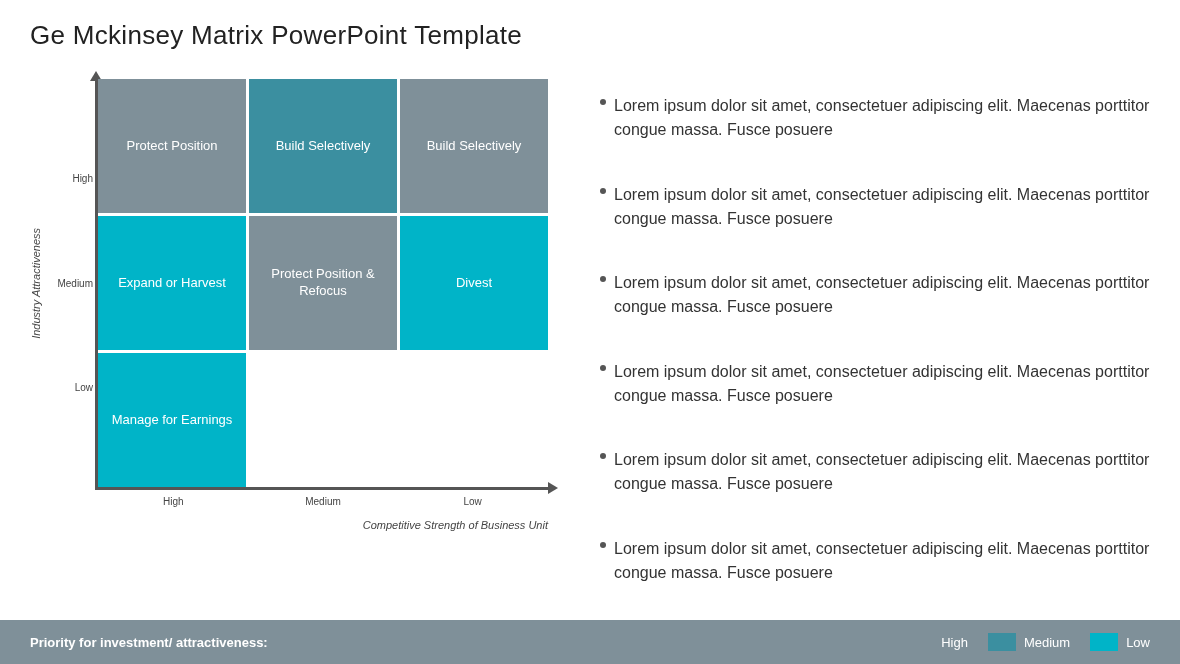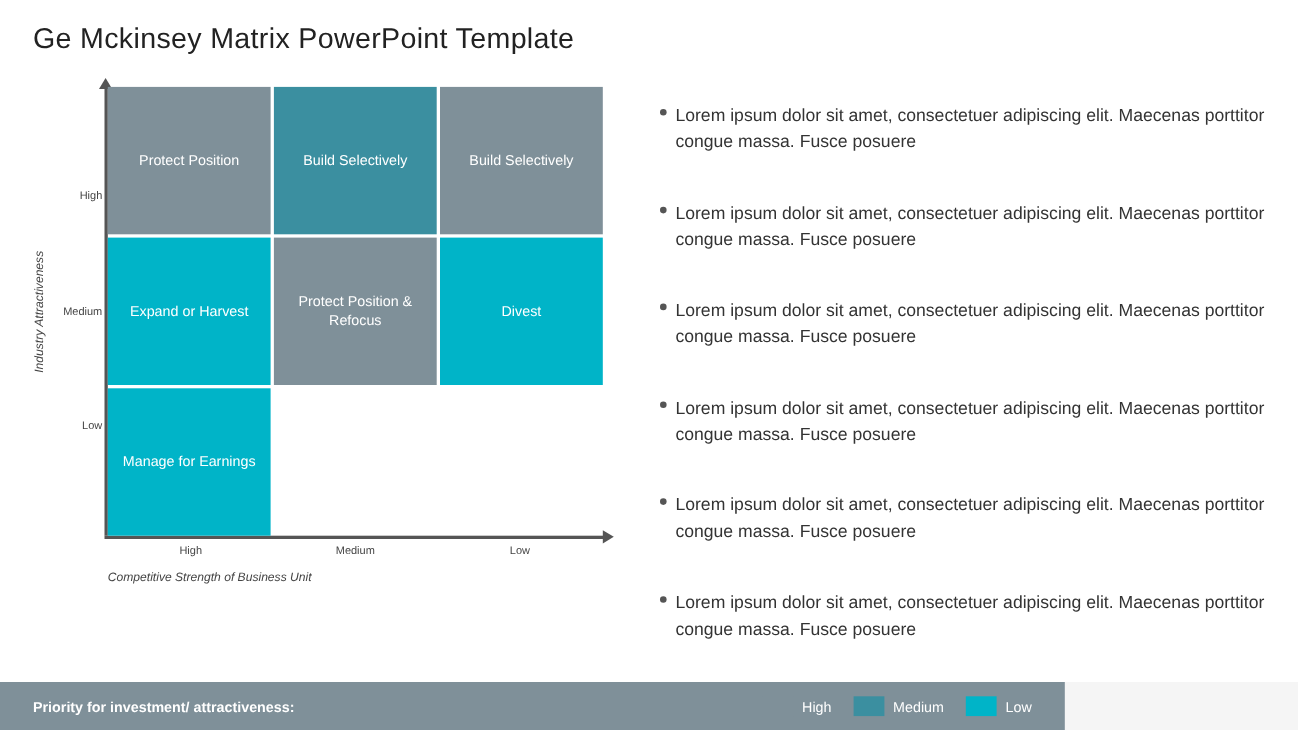--- a/index.html
+++ b/index.html
@@ -73,21 +73,21 @@
       width: 6px;
       height: 6px;
       min-width: 6px;
       background: #555;
       border-radius: 50%;
       margin-top: 5px;
     }
 
     
     .footer {
-      width: 968px;
+      width: 1180px;
       height: 44px;
       background: #7f9099;
       display: flex;
       align-items: center;
       padding: 0 30px;
       gap: 30px;
       position: absolute;
       bottom: 0;
       left: 0;
     }
@@ -214,21 +214,21 @@
       color: #444;
       width: 33%;
       text-align: center;
     }
 
     .x-axis-text {
       position: absolute;
       left: 68px;
       top: 445px;
       width: 450px;
-      text-align: left;
+      text-align: right;
       font-size: 11px;
       color: #444;
       font-style: italic;
     }
 
     .y-axis-text {
       position: absolute;
       left: 0px;
       top: 5px;
       height: 408px;

